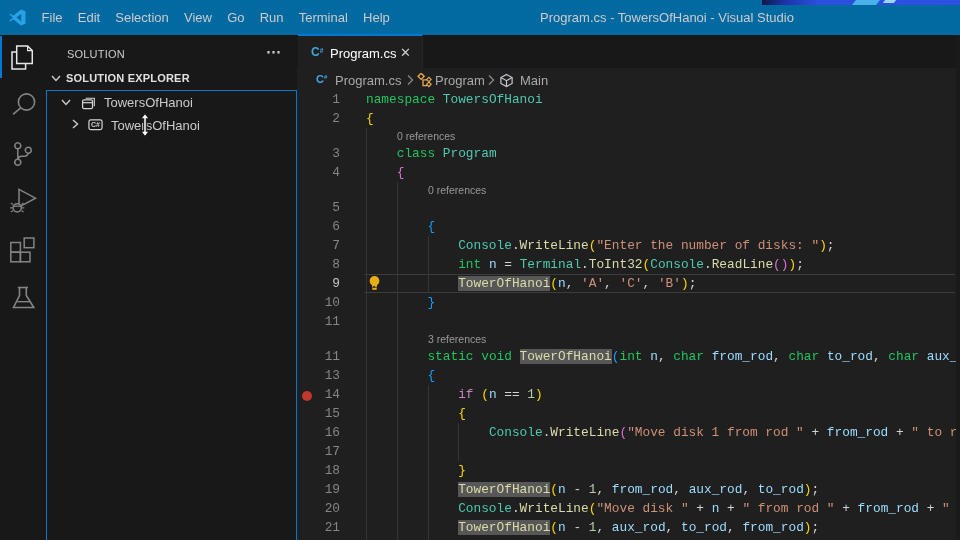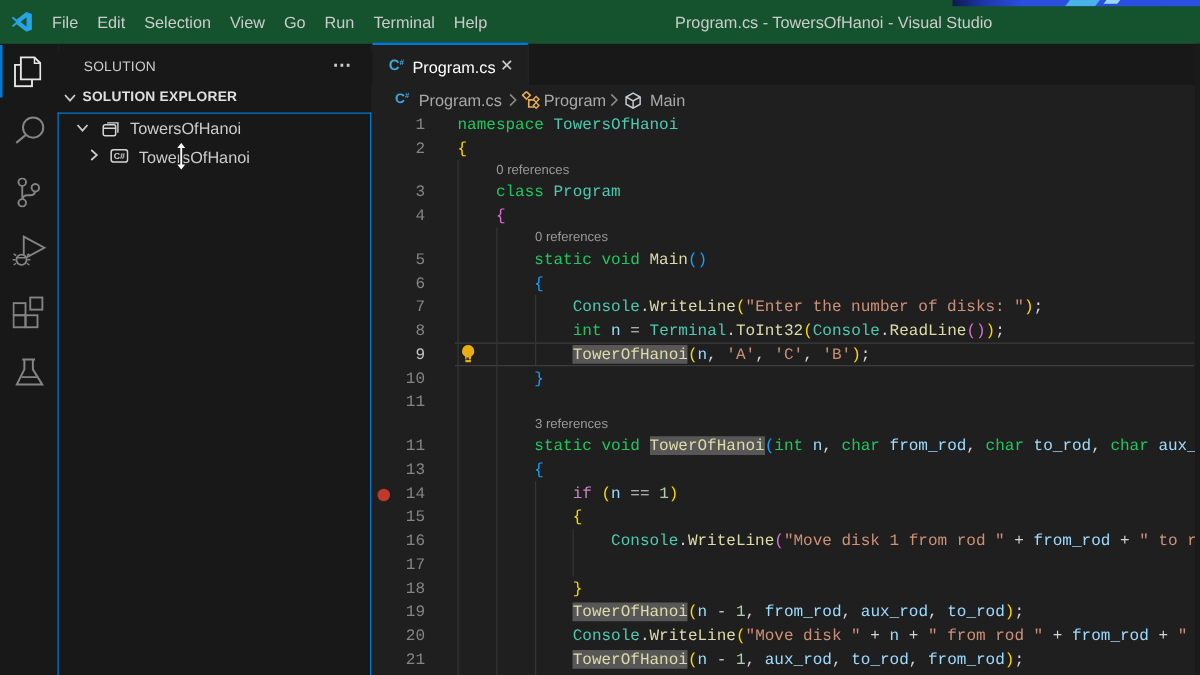--- a/index.html
+++ b/index.html
@@ -12,21 +12,21 @@
 .k { color:#22c55e; } .c { color:#C586C0; } .t { color:#4EC9B0; } .f { color:#DCDCAA; }
 .v { color:#9CDCFE; } .s { color:#CE9178; } .n { color:#B5CEA8; } .w { color:#D4D4D4; }
 .b1 { color:#FFD700; } .b2 { color:#DA70D6; } .b3 { color:#179FFF; }
 .hl { background:#575757; }
 .lens { position:absolute; height:16px; line-height:17px; font-size:10.5px; color:#999999; z-index:3; }
 .guide { position:absolute; width:1px; background:#353535; z-index:1; }
 </style></head>
 <body>
 <div id="root">
 
-<div style="position:absolute;left:0;top:0;width:960px;height:42px;background:#14532d;border-bottom:1px solid #2b2b2b">
+<div style="position:absolute;left:0;top:0;width:960px;height:42px;background:#0369a1;border-bottom:1px solid #2b2b2b">
   <svg style="position:absolute;left:9px;top:9px" width="17" height="17" viewBox="0 0 100 100">
         <path fill-rule="evenodd" d="M71 3 L97 13 V87 L71 97 L25 61 L9 74 L2 69 L23 50 L2 31 L9 26 L25 39 Z M72 28 L44 50 L72 72 Z" fill="#27a3e5"></path>
       </svg>
   <div style="position:absolute;left:34px;top:0;height:35px;display:flex;font-size:13px;color:#cccccc">
     <div style="padding:0 7.6px;line-height:36px">File</div>
     <div style="padding:0 7.6px;line-height:36px">Edit</div>
     <div style="padding:0 7.6px;line-height:36px">Selection</div>
     <div style="padding:0 7.6px;line-height:36px">View</div>
     <div style="padding:0 7.6px;line-height:36px">Go</div>
     <div style="padding:0 7.6px;line-height:36px">Run</div>
@@ -180,21 +180,20 @@
 <div class="num" style="top:442px">17</div>
 <div class="num" style="top:461px">18</div>
 <div class="num" style="top:480px">19</div>
 <div class="num" style="top:499px">20</div>
 <div class="num" style="top:518px">21</div>
 
 <div class="cl" style="top:90px"><span class="k">namespace</span> <span class="t">TowersOfHanoi</span></div>
 <div class="cl" style="top:109px"><span class="b1">{</span></div>
 <div class="cl" style="top:144px">    <span class="k">class</span> <span class="t">Program</span></div>
 <div class="cl" style="top:163px">    <span class="b2">{</span></div>
-<div class="cl" style="top:198px">        <span class="k">static</span> <span class="k">void</span> <span class="f">Main</span><span class="b3">()</span></div>
 <div class="cl" style="top:217px">        <span class="b3">{</span></div>
 <div class="cl" style="top:236px">            <span class="t">Console</span><span class="w">.</span><span class="f">WriteLine</span><span class="b1">(</span><span class="s">"Enter the number of disks: "</span><span class="b1">)</span><span class="w">;</span></div>
 <div class="cl" style="top:255px">            <span class="k">int</span> <span class="v">n</span> <span class="w">=</span> <span class="t">Terminal</span><span class="w">.</span><span class="f">ToInt32</span><span class="b1">(</span><span class="t">Console</span><span class="w">.</span><span class="f">ReadLine</span><span class="b2">()</span><span class="b1">)</span><span class="w">;</span></div>
 <div class="cl" style="top:274px">            <span class="f hl">TowerOfHanoi</span><span class="b1">(</span><span class="v">n</span><span class="w">,</span> <span class="s">'A'</span><span class="w">,</span> <span class="s">'C'</span><span class="w">,</span> <span class="s">'B'</span><span class="b1">)</span><span class="w">;</span></div>
 <div class="cl" style="top:293px">        <span class="b3">}</span></div>
 <div class="cl" style="top:312px"></div>
 <div class="cl" style="top:347px">        <span class="k">static</span> <span class="k">void</span> <span class="f hl">TowerOfHanoi</span><span class="b3">(</span><span class="k">int</span> <span class="v">n</span><span class="w">,</span> <span class="k">char</span> <span class="v">from_rod</span><span class="w">,</span> <span class="k">char</span> <span class="v">to_rod</span><span class="w">,</span> <span class="k">char</span> <span class="v">aux_rod</span></div>
 <div class="cl" style="top:366px">        <span class="b3">{</span></div>
 <div class="cl" style="top:385px">            <span class="c">if</span> <span class="b1">(</span><span class="v">n</span> <span class="w">==</span> <span class="n">1</span><span class="b1">)</span></div>
 <div class="cl" style="top:404px">            <span class="b1">{</span></div>

